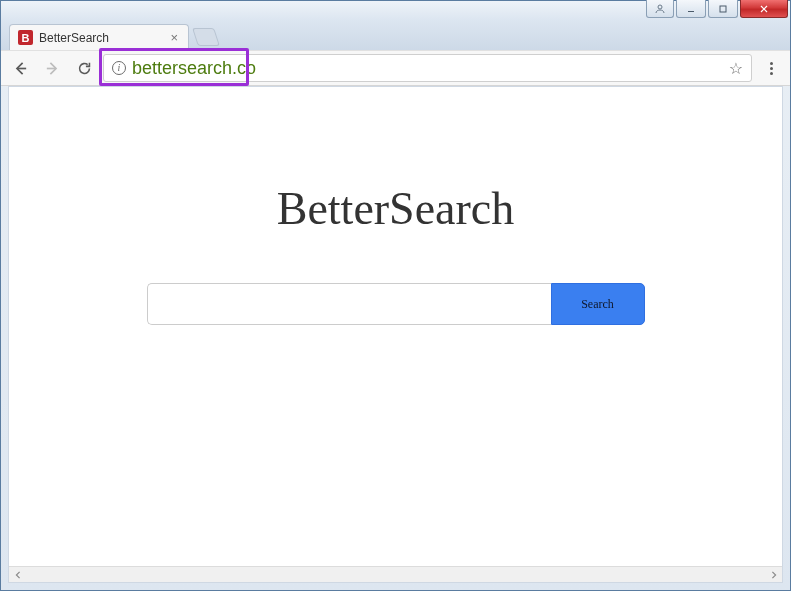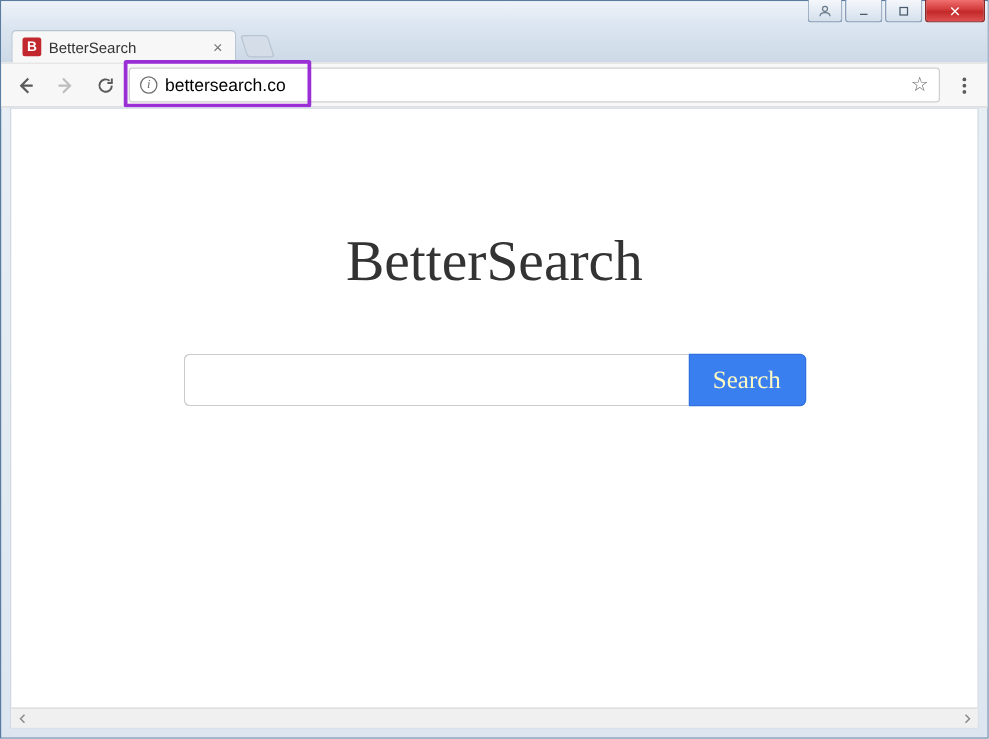--- a/index.html
+++ b/index.html
@@ -118,21 +118,21 @@
     width: 14px; height: 14px;
     border: 1.3px solid #6b6b6b;
     border-radius: 50%;
     display: flex; align-items: center; justify-content: center;
     font-size: 10px; color: #6b6b6b;
     font-family: Georgia, serif;
     font-style: italic;
     line-height: 1;
   }
   .omnibox .url-text {
-    font-size: 14px; color: #000000; flex: 1;
+    font-size: 18px; color: #4d7c0f; flex: 1;
     font-family: Arial, sans-serif;
   }
   .omnibox .star { color: #6b6b6b; font-size: 16px; }
 
   .highlight-box {
     position: absolute;
     border: 3px solid #9a2fd6;
     border-radius: 2px;
     top: -6px; left: -4px;
     width: 150px; height: 38px;
@@ -178,22 +178,22 @@
     padding: 0 12px;
     font-size: 15px;
     outline: none;
   }
   .search-btn {
     width: 94px;
     height: 42px;
     background: #3a7ff0;
     border: 1px solid #2f6fe0;
     border-radius: 0 5px 5px 0;
-    color: #fef9c3;
-    font-size: 20px;
+    color: #0f172a;
+    font-size: 12px;
     cursor: pointer;
     font-family: Georgia, "Times New Roman", serif;
   }
 
   
   .hscroll {
     position: absolute;
     left: 0; right: 0; bottom: 0;
     height: 16px;
     background: #f0f0f0;

